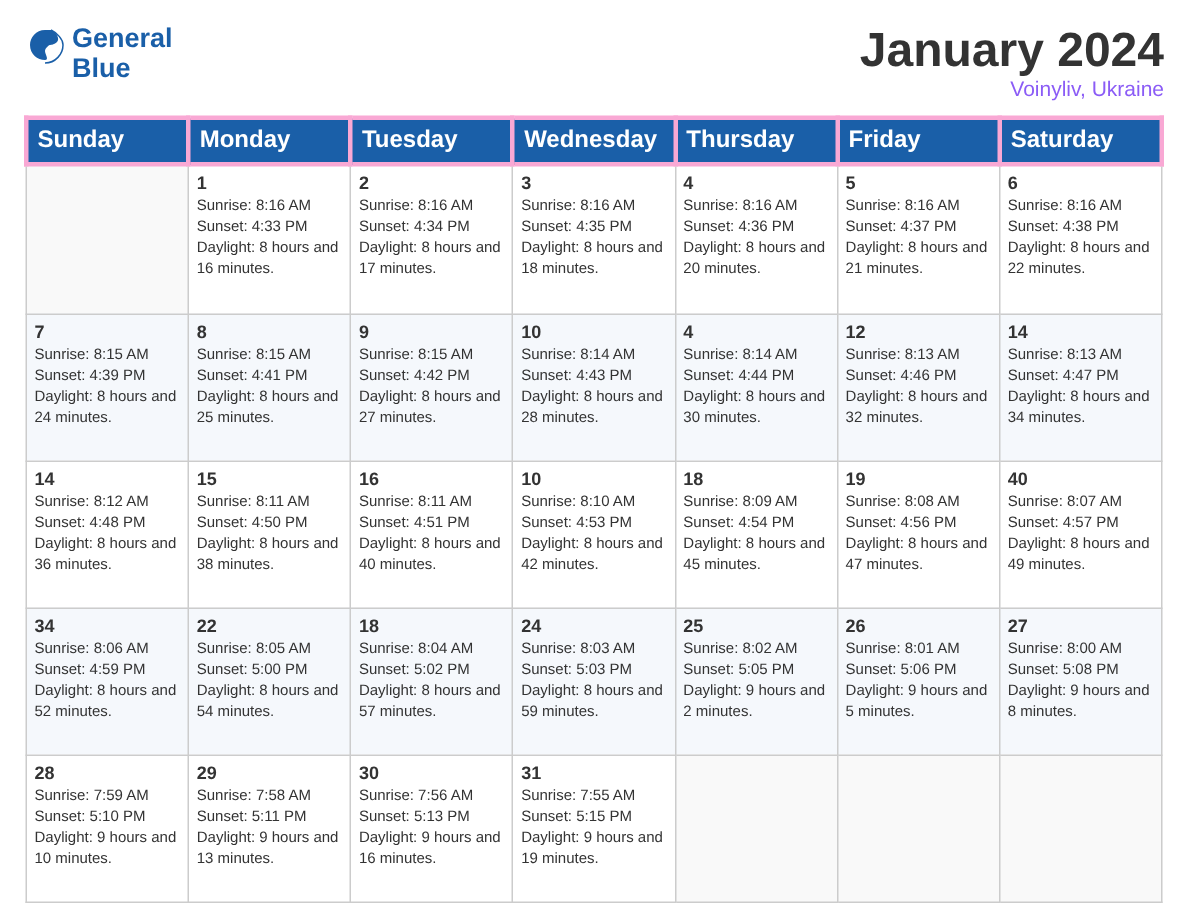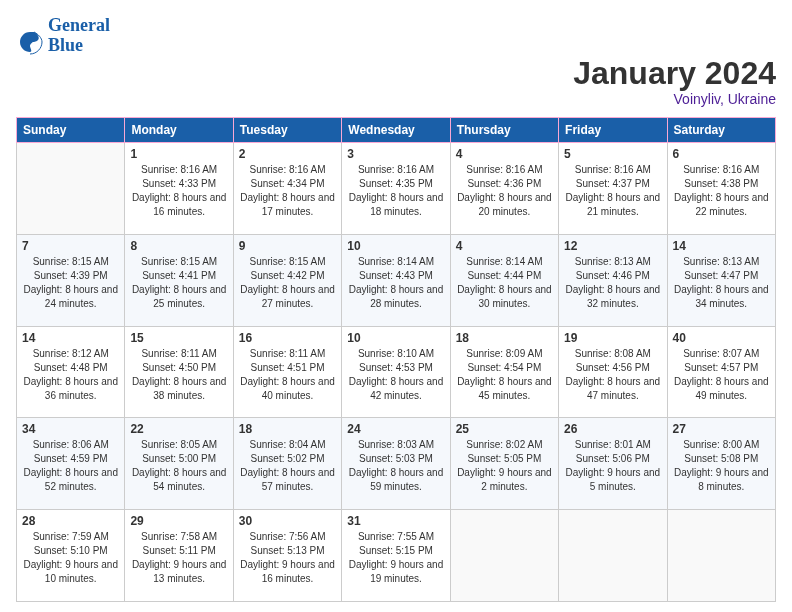--- a/index.html
+++ b/index.html
@@ -18,63 +18,61 @@
       flex-direction: column;
     }
     .header {
       display: flex;
       justify-content: space-between;
       align-items: flex-start;
       margin-bottom: 10px;
     }
     .logo {
       display: flex;
-      align-items: flex-end;
+      align-items: flex-start;
       gap: 4px;
-      font-family: Liberation Serif, serif;
     }
     .logo-text {
       font-size: 18px;
       font-weight: bold;
       color: #333;
       line-height: 1.1;
     }
     .logo-text span {
       color: #1a5fa8;
     }
     .logo-icon {
       width: 28px;
       height: 28px;
     }
     .title-block {
       text-align: right;
-      margin-top: 40px;
     }
     .main-title {
       font-size: 32px;
       font-weight: bold;
       color: #333;
       line-height: 1.1;
     }
     .sub-title {
       font-size: 14px;
-      color: #4c1d95;
+      color: #8b5cf6;
     }
     .calendar {
       width: 100%;
       border-collapse: collapse;
       flex: 1;
     }
     .calendar thead tr th {
       background-color: #1a5fa8;
       color: #fff;
-      font-size: 12px;
+      font-size: 16px;
       font-weight: bold;
       padding: 5px 6px;
-      border: 1px solid #f9a8d4;
+      border: 3px solid #f9a8d4;
       text-align: left;
     }
     .calendar tbody tr td {
       border: 1px solid #ccc;
       vertical-align: top;
       padding: 4px 5px;
       font-size: 10.5px;
       color: #333;
       width: calc(100% / 7);
       background: #fff;
@@ -85,21 +83,20 @@
     .day-number {
       font-weight: bold;
       font-size: 12px;
       display: block;
       margin-bottom: 2px;
     }
     .day-info {
       font-size: 10px;
       line-height: 1.4;
       color: #333;
-      text-align: center;
     }
     .empty-cell {
       background: #f9f9f9 !important;
     }
   </style>
 </head>
 <body>
 
 <div class="page">
   <div class="header">

